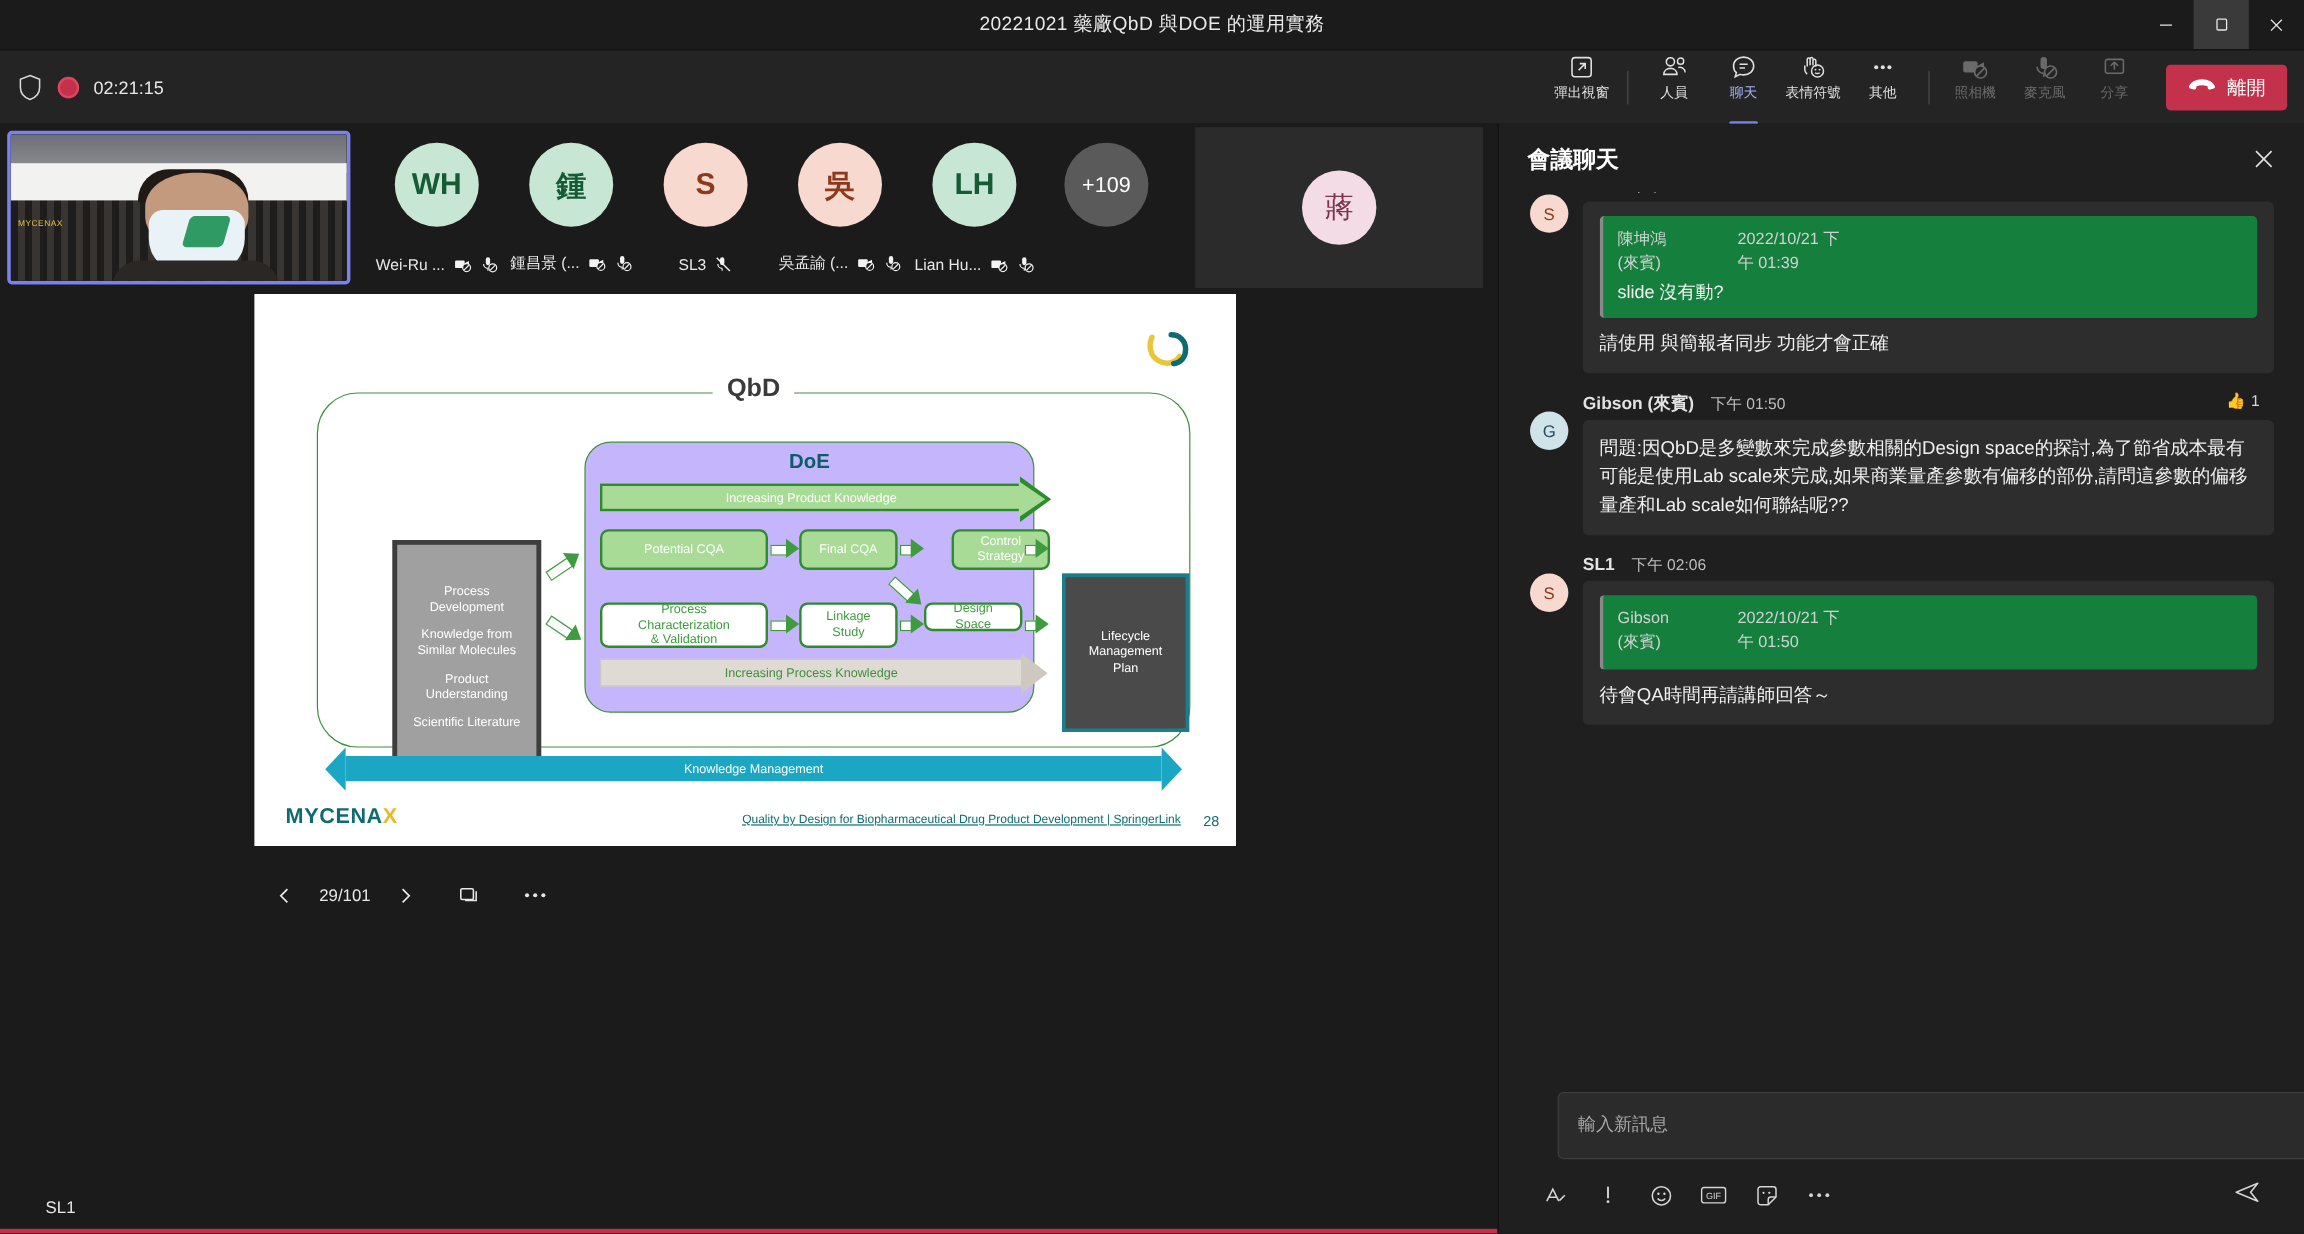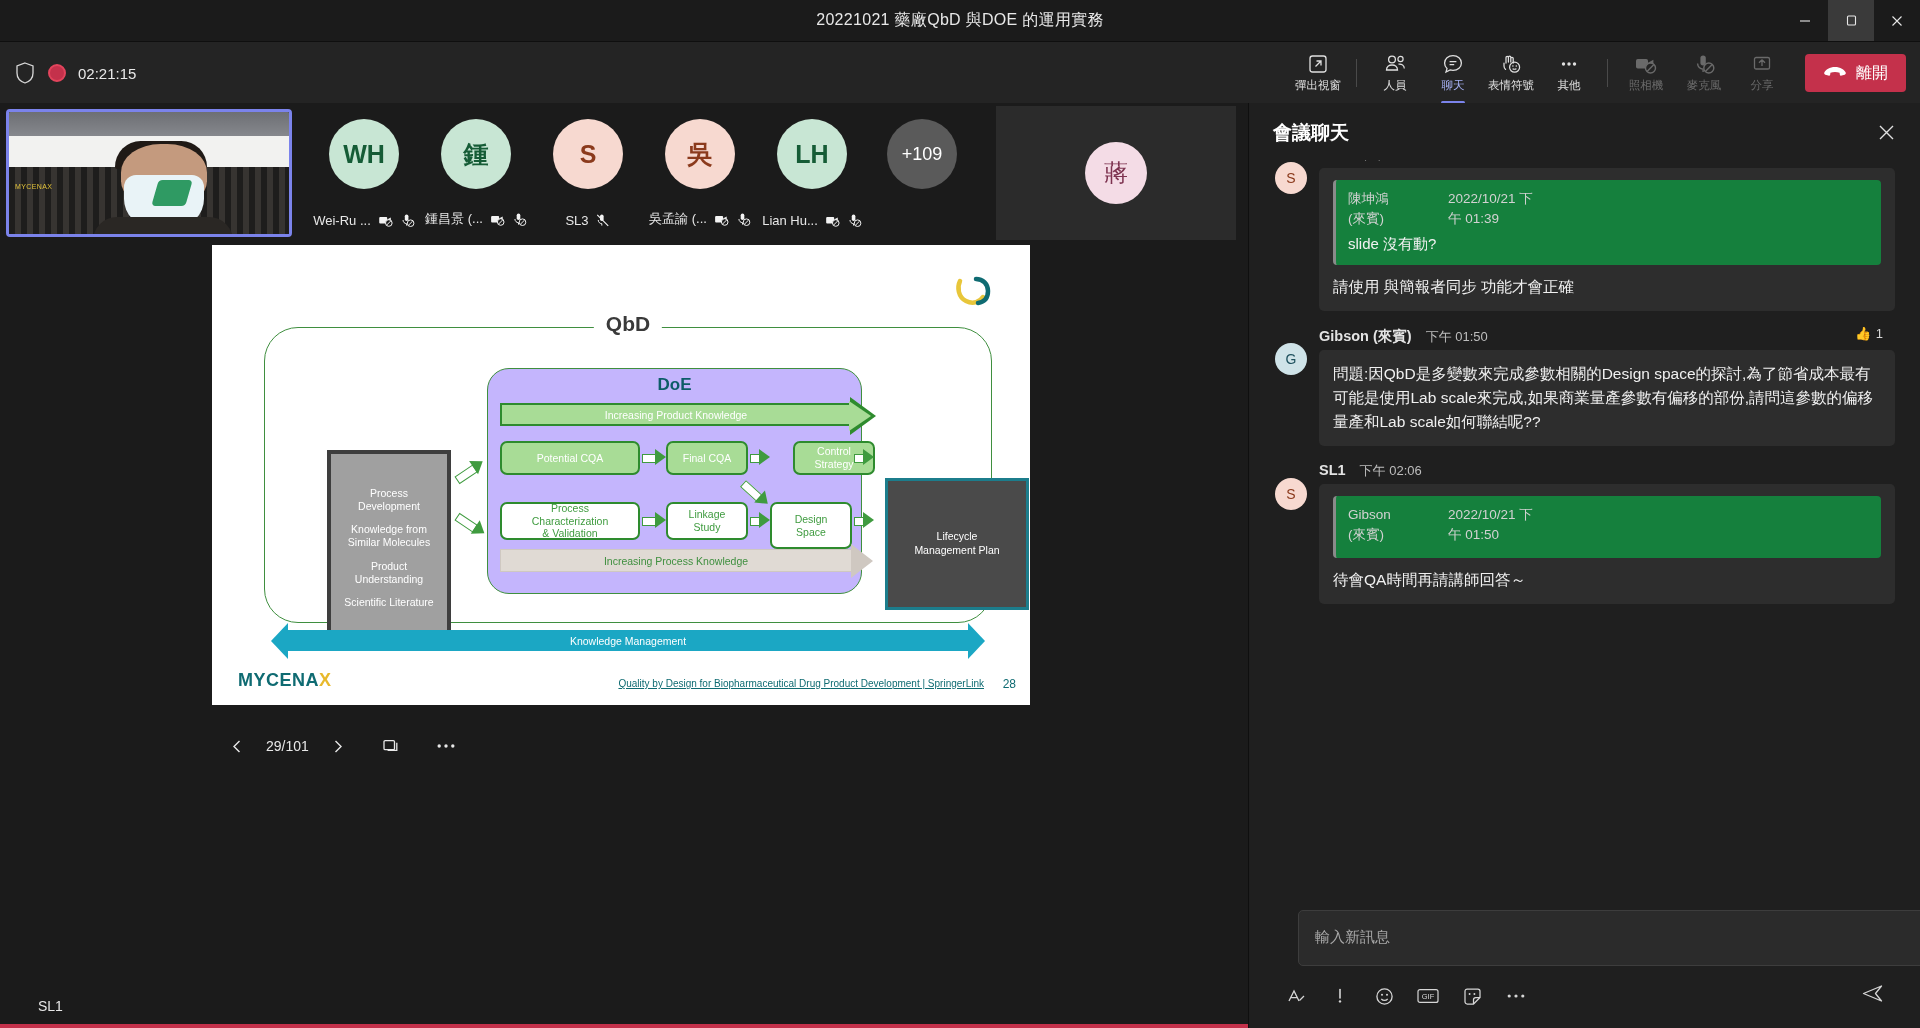--- a/index.html
+++ b/index.html
@@ -31,21 +31,21 @@
     background:#242424; border-top:1px solid #0f0f0f;
   }
   .ab-left { position:absolute; left:14px; top:0; height:62px; display:flex; align-items:center; gap:12px; }
   .shield { width:22px; height:24px; }
   .recdot { width:18px; height:18px; border-radius:50%; background:#c4314b; border:2px solid #e2445c; }
   .timer { color:#e8e8e8; font-size:15px; }
 
   .ab-right { position:absolute; right:14px; top:0; height:62px; display:flex; align-items:center; }
   .tool {
     width:58px; height:56px; display:flex; flex-direction:column;
-    align-items:center; justify-content:center; gap:3px; color:#e0e0e0;
+    align-items:center; gap:3px; color:#e0e0e0;
     border-radius:4px; position:relative;
   }
   .tool .tlabel { font-size:11.5px; white-space:nowrap; }
   .tool.disabled { color:#6a6a6a; }
   .tool.selected .tlabel { color:#a6b1f5; }
   .tool.selected::after {
     content:""; position:absolute; bottom:-3px; left:17px; width:24px; height:3px;
     background:#7b83eb; border-radius:2px;
   }
   .vsep { width:1px; height:28px; background:#4a4a4a; margin:0 9px; }
@@ -126,21 +126,21 @@
   .doe-label { position:absolute; left:50%; transform:translateX(-50%); top:6px;
                font-size:17px; font-weight:bold; color:#0d5c68; }
 
   .leftbox {
     position:absolute; left:62px; top:122px; width:124px; height:196px;
     background:#a0a0a0; border:4px solid #3e3e3e; color:#ffffff;
     display:flex; flex-direction:column; align-items:center; justify-content:center;
     gap:11px; font-size:10.5px; line-height:1.22; text-align:center; padding:4px;
   }
   .lifebox {
-    position:absolute; left:620px; top:150px; width:144px; height:132px;
+    position:absolute; left:620px; top:150px; width:106px; height:132px;
     background:#4a4a4a; border:3px solid #1c7d8c; color:#ffffff;
     display:flex; align-items:center; justify-content:center; text-align:center;
     font-size:10.5px; line-height:1.3; padding:14px;
   }
 
   .prodarrow {
     position:absolute; left:12px; top:34px; width:352px; height:23px;
     background:#a8dc96; border:2.2px solid #2e8b2e;
     display:flex; align-items:center; justify-content:center;
     color:#ffffff; font-size:10.5px;
@@ -530,21 +530,21 @@
         <div class="prodarrow">
           <span style="position:relative;z-index:2">Increasing Product Knowledge</span>
         </div>
 
         <div class="nodebox node-fill" style="left:12px;  top:72px; width:140px; height:34px;">Potential CQA</div>
         <div class="nodebox node-fill" style="left:178px; top:72px; width:82px;  height:34px;">Final CQA</div>
         <div class="nodebox node-fill" style="left:282px; top:72px; width:82px;  height:34px;margin-left:23px;">Control<br>Strategy</div>
 
         <div class="nodebox node-open" style="left:12px;  top:133px; width:140px; height:38px;">Process<br>Characterization<br>&amp; Validation</div>
         <div class="nodebox node-open" style="left:178px; top:133px; width:82px;  height:38px;">Linkage<br>Study</div>
-        <div class="nodebox node-open" style="left:282px; top:133px; width:82px;  height:47px;">Design<br>Space</div>
+        <div class="nodebox node-open" style="left:282px; top:133px; width:82px;  height:24px;">Design<br>Space</div>
 
         <div class="smallarrow" style="left:154px; top:85px; width:14px;"></div>
         <div class="smallarrow" style="left:262px; top:85px; width:10px;"></div>
         <div class="smallarrow" style="left:366px; top:85px; width:10px;"></div>
         <div class="smallarrow" style="left:154px; top:148px; width:14px;"></div>
         <div class="smallarrow" style="left:262px; top:148px; width:10px;"></div>
         <div class="smallarrow" style="left:366px; top:148px; width:10px;"></div>
         <div class="smallarrow" style="left:255px; top:110px; width:22px; transform:rotate(42deg); transform-origin:left center;"></div>
 
         <div class="procarrow">

